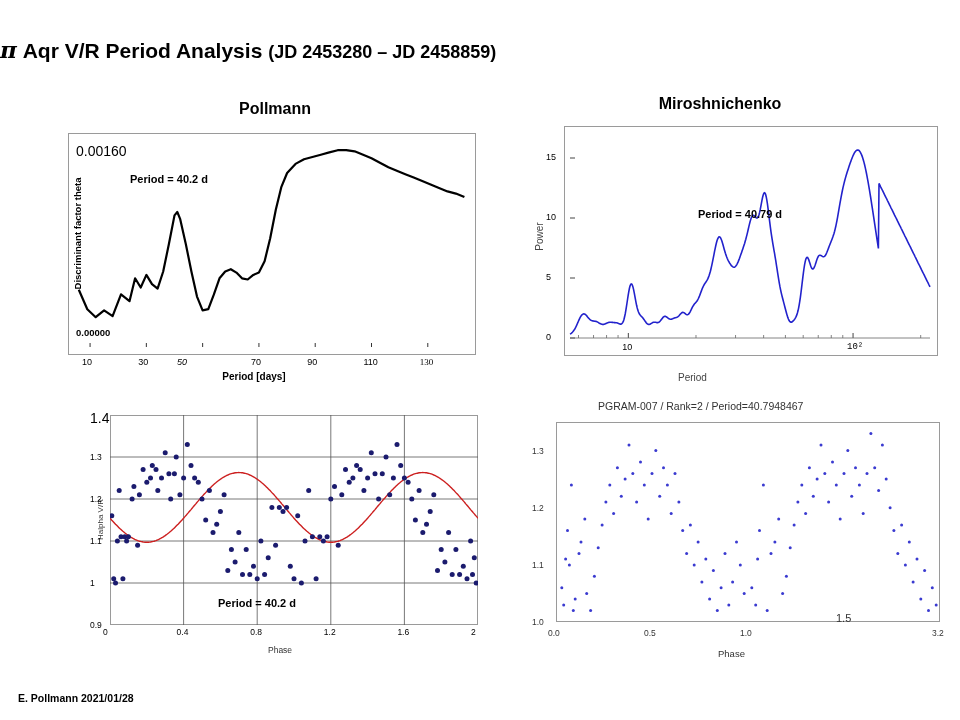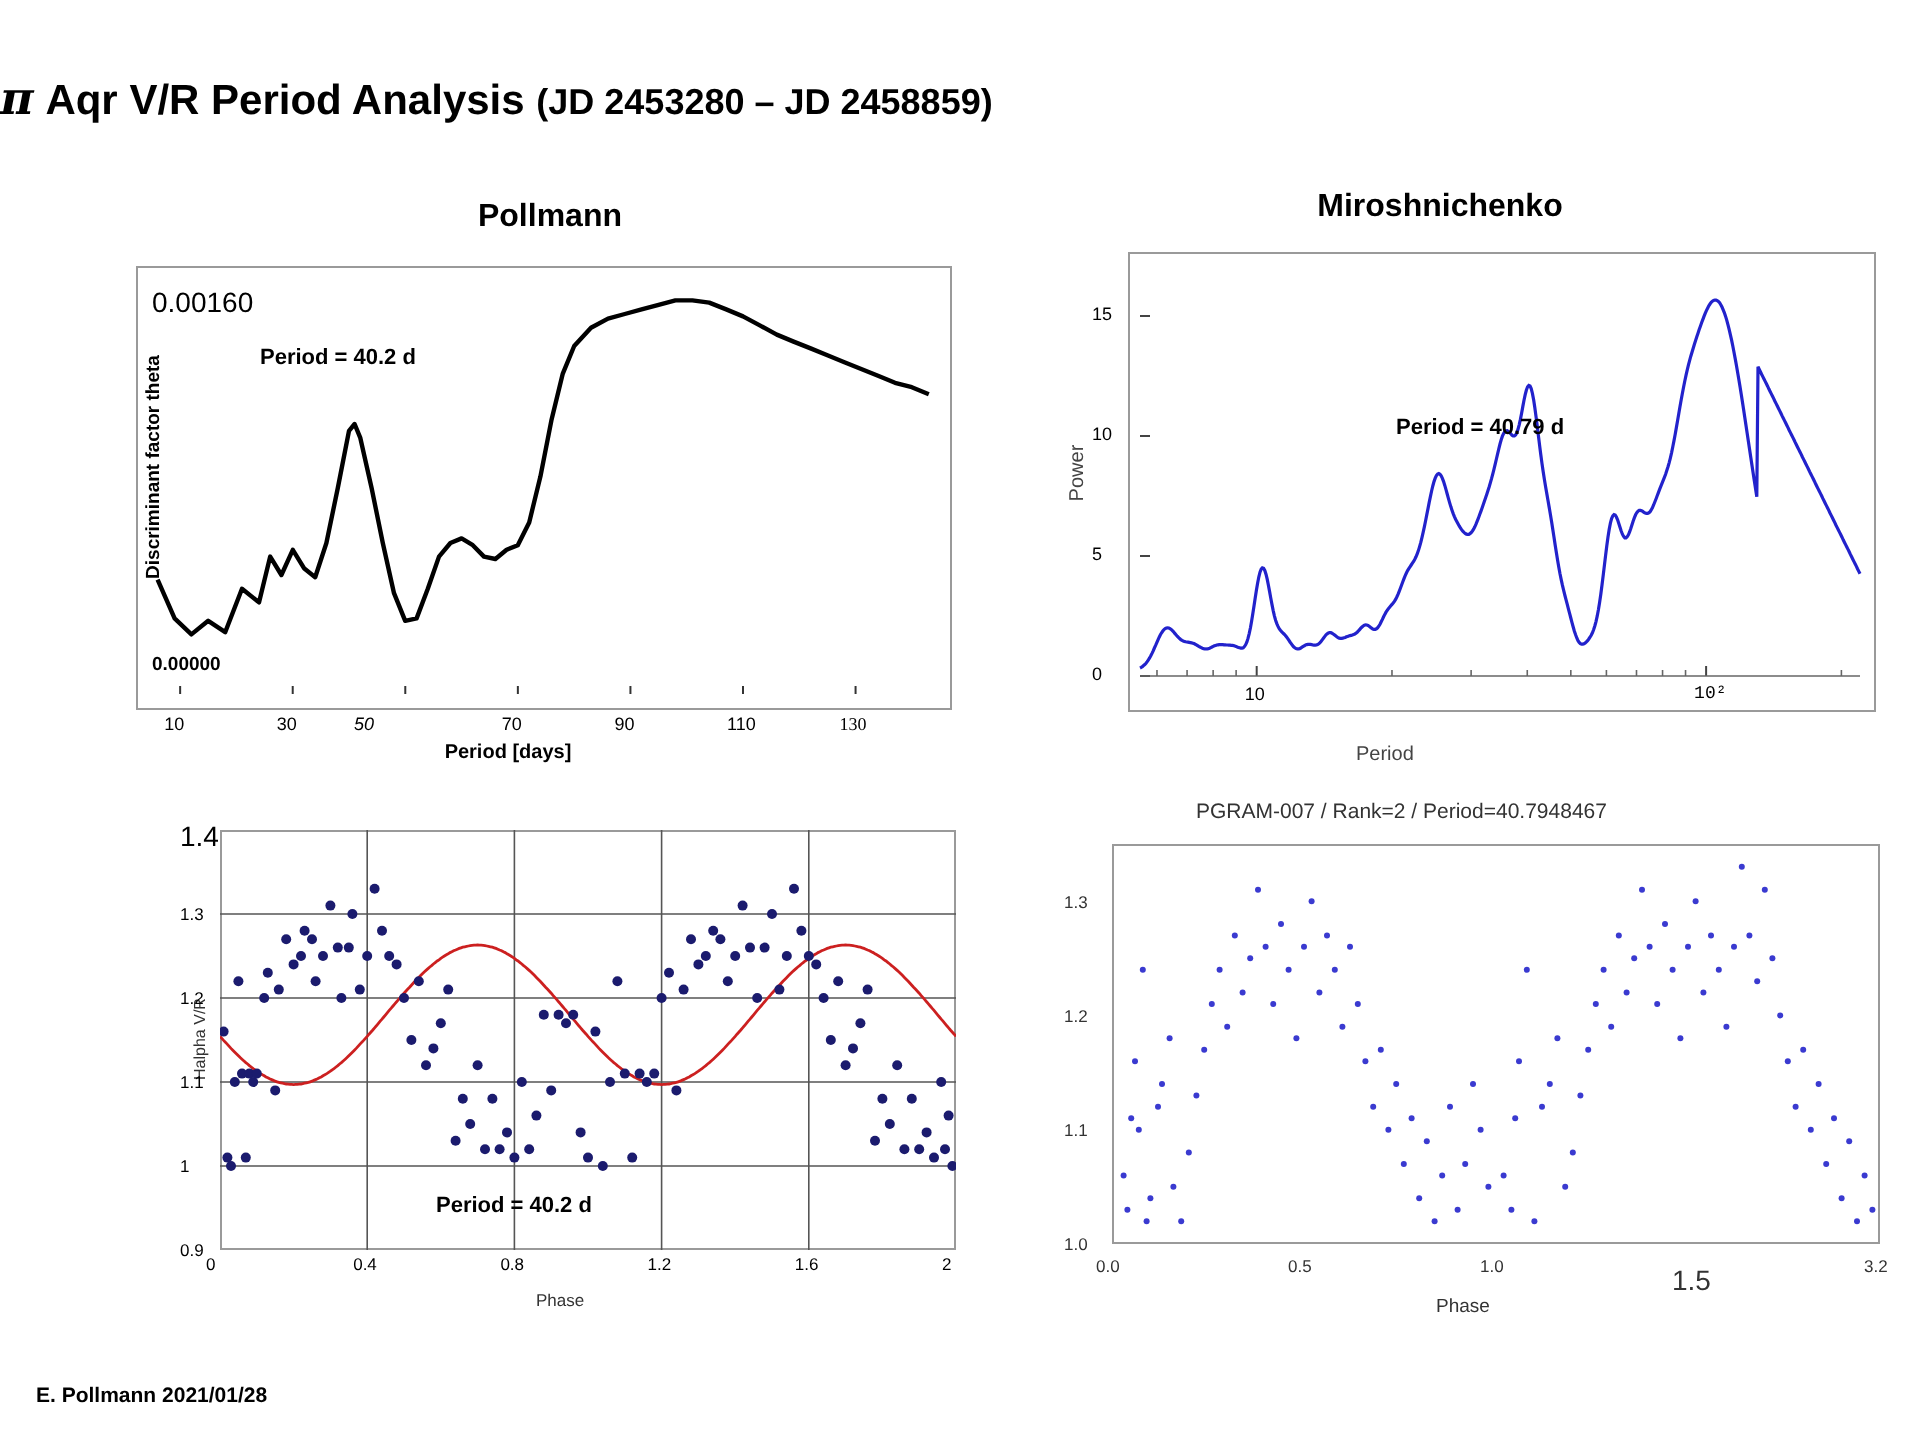--- a/index.html
+++ b/index.html
@@ -406,19 +406,19 @@
   <div id="p4-yticks">
       <div class="tick-label" style="left: 14px; top: 217px;;font-size:8.5px;color:#333">1.0</div>
       <div class="tick-label" style="left: 14px; top: 159.857px;;font-size:8.5px;color:#333">1.1</div>
       <div class="tick-label" style="left: 14px; top: 102.714px;;font-size:8.5px;color:#333">1.2</div>
       <div class="tick-label" style="left: 14px; top: 45.5714px;;font-size:8.5px;color:#333">1.3</div>
     </div>
   <div id="p4-xticks">
       <div class="tick-label" style="left: 30px; top: 228px;;font-size:8.5px;color:#333">0.0</div>
       <div class="tick-label" style="left: 126px; top: 228px;;font-size:8.5px;color:#333">0.5</div>
       <div class="tick-label" style="left: 222px; top: 228px;;font-size:8.5px;color:#333">1.0</div>
-      <div class="tick-label" style="left: 318px; top: 232px;;font-size:14px;color:#333">1.5</div>
+      <div class="tick-label" style="left: 318px; top: 212px;;font-size:11px;color:#333">1.5</div>
       <div class="tick-label" style="left: 414px; top: 228px;;font-size:8.5px;color:#333">3.2</div>
     </div>
   <div class="xlab">Phase</div>
 </div>
 
 <div class="footer">E. Pollmann 2021/01/28</div>
 
 </body></html>

